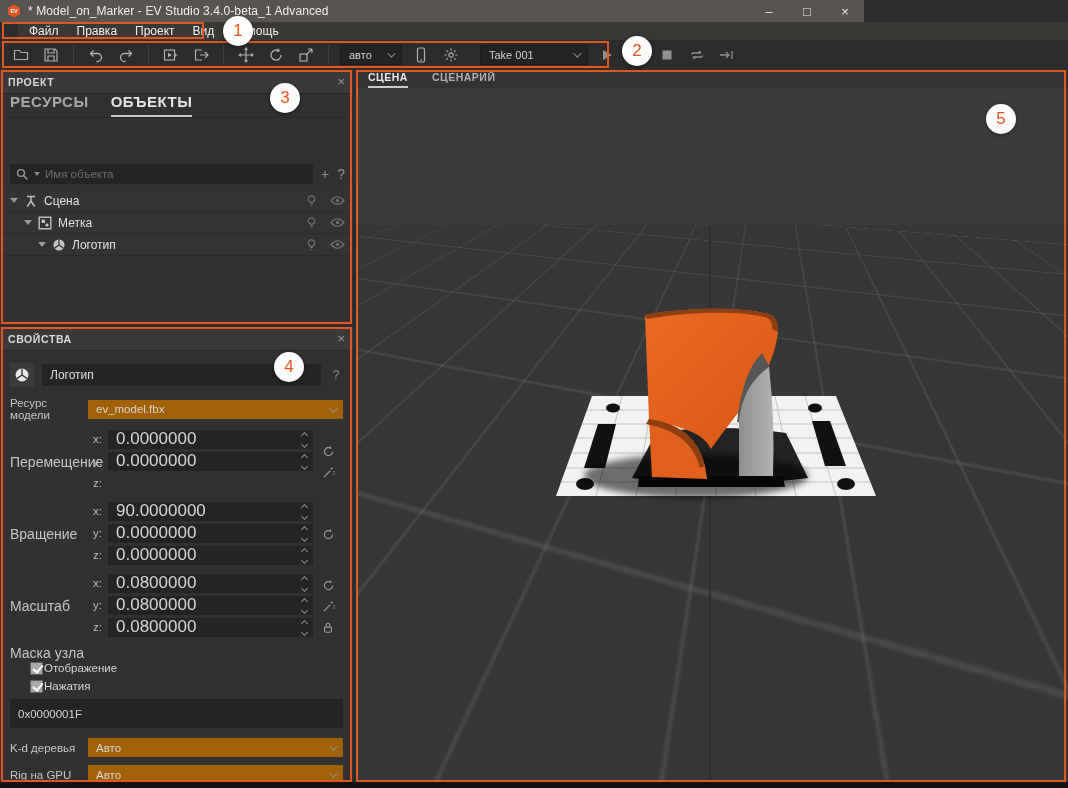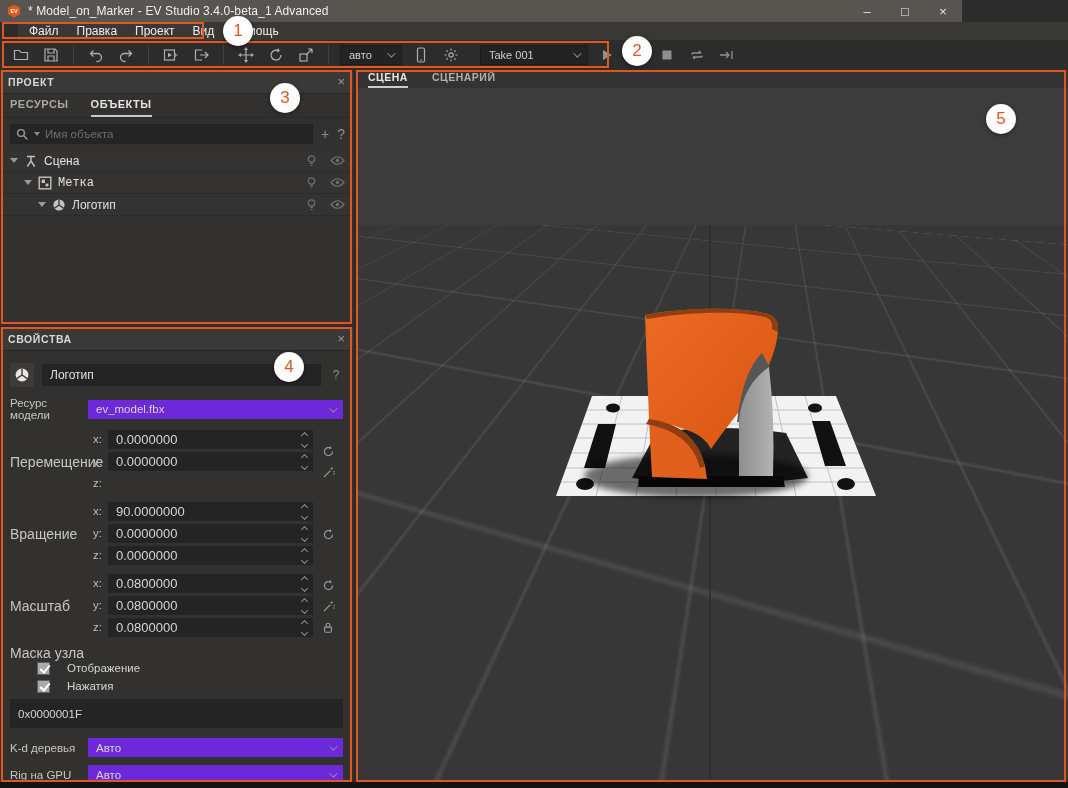--- a/index.html
+++ b/index.html
@@ -2,21 +2,21 @@
 <html><head>
 <meta charset="utf-8">
 <style>
   * { margin:0; padding:0; box-sizing:border-box; }
   html,body { width:1068px; height:788px; overflow:hidden; }
   body { font-family:"Liberation Sans", sans-serif; background:#1b1b1b; position:relative;
          -webkit-font-smoothing:antialiased; }
   .app { position:absolute; inset:0; background:#2c2c2c; }
 
   
-  .titlebar { position:absolute; left:0; top:0; width:962px; height:22px; background:#585450;
+  .titlebar { position:absolute; left:0; top:0; width:864px; height:22px; background:#585450;
               display:flex; align-items:center; padding-left:7px; }
   .titlebar .logo { width:14px; height:14px; margin-right:7px; flex:0 0 auto; }
   .title-text { color:#f1efee; font-size:12px; letter-spacing:.1px; }
   .win-controls { position:absolute; right:0; top:0; height:22px; display:flex; }
   .win-btn { width:38px; height:22px; display:flex; align-items:center; justify-content:center;
              color:#e8e6e4; font-size:13px; }
 
   
   .menubar { position:absolute; left:18px; top:22px; width:1068px; height:18px; background:#3a3835;
              display:flex; align-items:center; padding-left:2px; }
@@ -40,24 +40,24 @@
   
   .panel { position:absolute; left:0; width:353px; background:#323130; }
   .panel-hd { height:24px; background:#3a3938; border-bottom:1px solid #282828;
               display:flex; align-items:center; padding:0 8px; }
   .panel-title { color:#d9d8d6; font-size:10.5px; font-weight:bold; letter-spacing:.6px; flex:1; }
   .panel-x { color:#9a9a9a; font-size:13px; line-height:1; }
 
   .proj { top:70px; height:255px; }
   .tabs { height:24px; display:flex; align-items:flex-end; padding-left:10px; gap:22px;
           border-bottom:1px solid #2a2a2a; }
-  .tab { color:#a9a8a6; font-size:11px; font-weight:bold; letter-spacing:.5px; padding-bottom:5px;
+  .tab { color:#a9a8a6; font-size:15px; font-weight:bold; letter-spacing:.5px; padding-bottom:5px;
          border-bottom:2px solid transparent;margin-top:16px; }
   .tab.active { color:#e4e3e1; border-bottom-color:#c9c8c6; }
-  .searchrow { display:flex; align-items:center; padding:6px 8px 6px 10px; gap:8px; }
+  .searchrow { display:flex; align-items:center; padding:6px 8px 6px 10px; gap:8px;margin-top:40px; }
   .searchbox { flex:1; height:20px; background:#242424; display:flex; align-items:center;
                padding:0 6px; gap:5px; }
   .searchbox .ph { color:#6d6d6d; font-size:11.5px; }
   .mini-dn { width:0; height:0; border-left:3px solid transparent; border-right:3px solid transparent;
              border-top:4px solid #8a8a8a; }
   .sr-btn { color:#8e8e8e; font-size:14px; line-height:1; }
   .tree { }
   .trow { height:22px; display:flex; align-items:center; border-bottom:1px solid #2b2b2b;
           background:#343332; padding-right:8px; }
   .tri { width:0; height:0; border-left:4px solid transparent; border-right:4px solid transparent;
@@ -70,41 +70,41 @@
   .props-body { padding:6px 10px 0 10px; }
   .name-row { display:flex; align-items:center; gap:8px; height:24px; margin:6px 0 10px 0; }
   .obj-icon { width:24px; height:24px; background:#3c3b3a; display:flex; align-items:center;
               justify-content:center; }
   .name-field { flex:1; height:22px; background:#242424; color:#e0dfdd; font-size:12px;
                 display:flex; align-items:center; padding:0 8px; }
   .q-btn { color:#8e8e8e; font-size:12px; width:14px; text-align:center; }
 
   .prow { display:flex; align-items:center; margin-bottom:8px; }
   .plabel { width:78px; color:#c7c6c4; font-size:11.5px; flex:0 0 auto; }
-  .sel { flex:1; height:19px; background:#6d28d9; color:#d6d5d3; font-size:11.5px;
+  .sel { flex:1; height:19px; background:#a16207; color:#d6d5d3; font-size:11.5px;
          display:flex; align-items:center; padding:0 20px 0 8px; position:relative; }
   .sel .cdn { position:absolute; right:8px; top:7px; }
 
   .tg { display:flex; margin-bottom:6px; }
   .tg-label { width:78px; color:#c7c6c4; font-size:14px; align-self:center; flex:0 0 auto; }
   .tg-fields { flex:1; }
   .frow { display:flex; align-items:center; height:20px; margin-bottom:2px; }
   .axis { width:14px; text-align:right; margin-right:6px; color:#bdbcba; font-size:11.5px; }
-  .val { flex:1; height:19px; background:#242424; color:#d6d5d3; font-size:13px;
+  .val { flex:1; height:19px; background:#242424; color:#d6d5d3; font-size:17px;
          display:flex; align-items:center; padding:0 22px 0 8px; position:relative; }
   .spin { position:absolute; right:6px; top:3px; display:flex; flex-direction:column; gap:4px; }
   .cup { width:5px; height:5px; border-left:1.3px solid #8f8f8f; border-top:1.3px solid #8f8f8f;
          transform:rotate(45deg); }
   .cdw { width:5px; height:5px; border-right:1.3px solid #8f8f8f; border-bottom:1.3px solid #8f8f8f;
          transform:rotate(45deg); }
   .tg-side { width:30px; display:flex; flex-direction:column; align-items:center;
              justify-content:center; gap:8px; flex:0 0 auto; }
 
   .mask-label { color:#c7c6c4; font-size:14px; margin:2px 0 0 0; }
-  .cbrow { display:flex; align-items:center; gap:17px; margin:0 0 4px 27px; height:14px;text-align:center; }
+  .cbrow { display:flex; align-items:center; gap:1px; margin:0 0 4px 20px; height:14px;text-align:center; }
   .cb { width:13px; height:13px; background:#a9a9a9; border:1px solid #5f5f5f; position:relative; }
   .cb::after { content:""; position:absolute; left:3.5px; top:0.5px; width:4px; height:8px;
                border-right:2px solid #fff; border-bottom:2px solid #fff; transform:rotate(40deg); }
   .cb-label { color:#d6d5d3; font-size:11.5px; }
   .hexrow { height:29px; background:#242424; color:#d6d5d3; font-size:11.5px; display:flex;
             align-items:center; padding:0 8px; margin:6px 0 10px 0; }
 
   
   .viewport { position:absolute; left:356px; top:70px; width:712px; height:712px; background:#323130; }
   .vtabs { height:18px; display:flex; align-items:flex-end; gap:24px; padding-left:12px;
@@ -301,21 +301,21 @@
           <span class="icon"><svg width="13" height="14" viewBox="0 0 13 14" fill="none" stroke="#6e6e6e" stroke-width="1.2">
                 <circle cx="6.5" cy="5" r="3.2"></circle>
                 <path d="M5 9.5h3M5.5 11.5h2"></path>
               </svg></span>
           <span class="icon"><svg width="15" height="11" viewBox="0 0 15 11" fill="none" stroke="#6e6e6e" stroke-width="1.2">
                 <path d="M1 5.5Q7.5-2 14 5.5 7.5 13 1 5.5z"></path>
                 <circle cx="7.5" cy="5.5" r="1.7" fill="#6e6e6e" stroke="none"></circle>
               </svg></span>
         </span>
       </div>
-      <div class="trow" style="padding-left:24px;font-family:Liberation Mono, monospace;">
+      <div class="trow" style="padding-left:24px;">
         <span class="tri"></span>
         <span class="ticon icon"><svg width="14" height="14" viewBox="0 0 14 14">
               <rect x="1.2" y="1.2" width="11.6" height="11.6" fill="none" stroke="#c4c3c1" stroke-width="1.4"></rect>
               <rect x="3.6" y="3.6" width="3.4" height="3.4" fill="#c4c3c1"></rect>
               <rect x="7.6" y="7.6" width="2.8" height="2.8" fill="#c4c3c1"></rect>
             </svg></span>
         <span class="tlabel">Метка</span>
         <span class="ricons">
           <span class="icon"><svg width="13" height="14" viewBox="0 0 13 14" fill="none" stroke="#6e6e6e" stroke-width="1.2">
                 <circle cx="6.5" cy="5" r="3.2"></circle>

